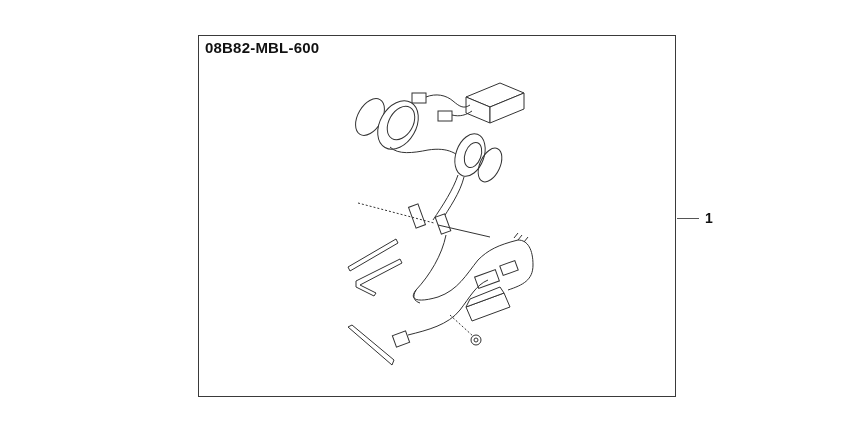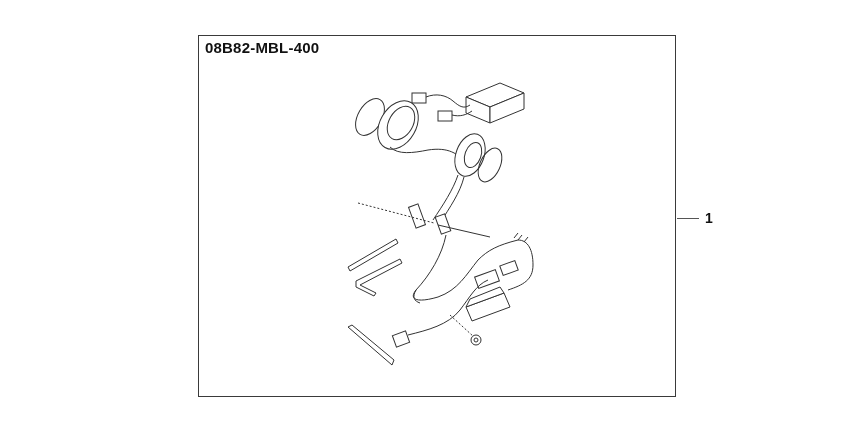--- a/index.html
+++ b/index.html
@@ -7,21 +7,21 @@
   .frame { position: absolute; left: 198px; top: 35px; width: 478px; height: 362px; border: 1.5px solid #3a3a3a; box-sizing: border-box; background: #fff; }
   .part-number { position: absolute; left: 6px; top: 3px; font-size: 15px; font-weight: bold; color: #111; letter-spacing: 0.2px; }
   .callout-line { position: absolute; left: 677px; top: 218px; width: 22px; height: 0; border-top: 1.2px solid #555; }
   .callout-label { position: absolute; left: 705px; top: 210px; font-size: 14px; font-weight: bold; color: #111; }
   .drawing { position: absolute; left: 198px; top: 35px; width: 478px; height: 362px; }
 </style>
 </head>
 <body>
 
 <div class="frame">
-  <div class="part-number">08B82-MBL-400</div>
+  <div class="part-number">08B82-MBL-600</div>
 </div>
 
 <svg class="drawing" viewBox="0 0 478 362" xmlns="http://www.w3.org/2000/svg" fill="none" stroke="#333" stroke-width="1">
 
   <g>
     <polygon points="268,62 302,48 326,58 292,72" fill="#fff"></polygon>
     <polygon points="268,62 292,72 292,88 268,78" fill="#fff"></polygon>
     <polygon points="292,72 326,58 326,74 292,88" fill="#fff"></polygon>
   </g>
 

